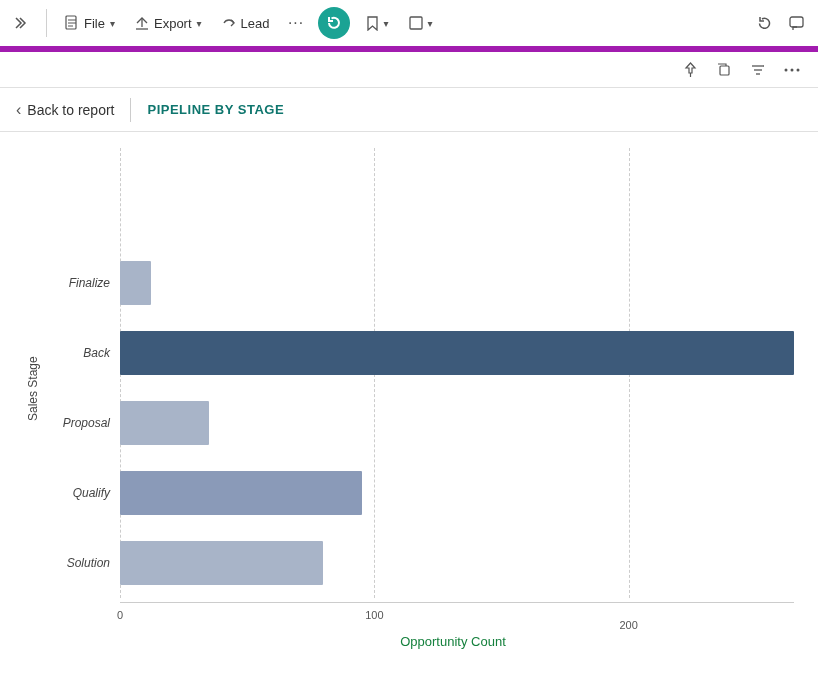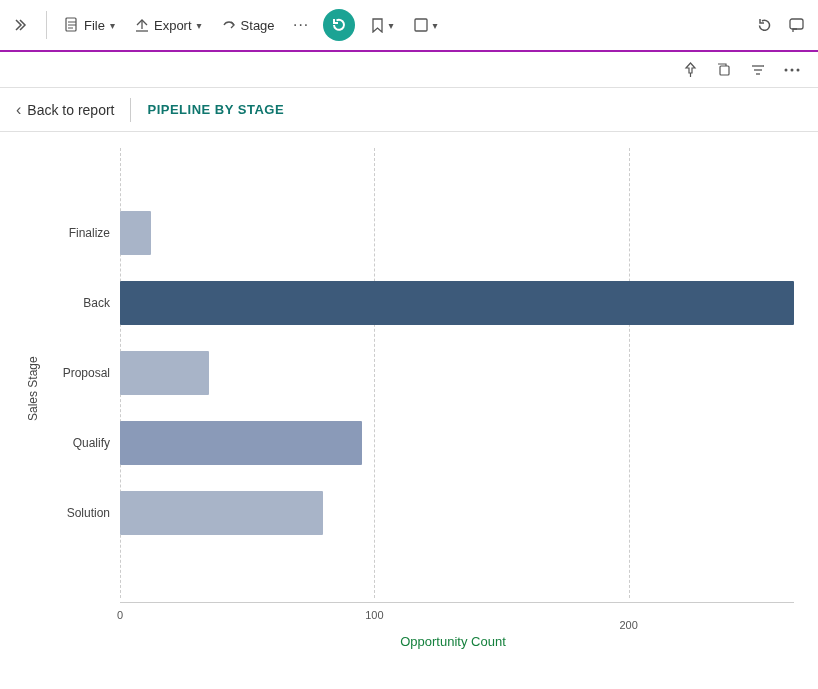--- a/index.html
+++ b/index.html
@@ -3,21 +3,21 @@
   <meta charset="utf-8">
   <style>
     * { box-sizing: border-box; margin: 0; padding: 0; }
     body { font-family: 'Segoe UI', Arial, sans-serif; background: #fff; width: 818px; height: 689px; overflow: hidden; }
 
     
     .toolbar {
       display: flex;
       align-items: center;
       height: 52px;
-      border-bottom: 2px solid #a21caf;
+      border-bottom: 6px solid #a21caf;
       padding: 0 8px;
       background: #fff;
     }
     .toolbar-left {
       display: flex;
       align-items: center;
       gap: 4px;
     }
     .toolbar-expand-btn {
       width: 28px; height: 28px;
@@ -143,23 +143,24 @@
       top: 0; bottom: 0;
       width: 1px;
       border-left: 1px dashed #ccc;
     }
 
     
     .bar-rows {
       flex: 1;
       display: flex;
       flex-direction: column;
-      justify-content: center;
+      justify-content: flex-end;
       position: relative;
       z-index: 1;
+      font-style: italic;
     }
 
     .bar-row {
       display: flex;
       align-items: center;
       height: 70px;
     }
 
     .bar-label {
       width: 70px;
@@ -222,21 +223,21 @@
         <path d="M1 13 H13" stroke="#555" stroke-width="1.3"></path>
       </svg>
       <span>Export</span>
       <span class="toolbar-chevron">▾</span>
     </div>
     <div class="toolbar-item">
       <svg width="14" height="14" viewBox="0 0 14 14" fill="none">
         <path d="M2 7 C4 3, 10 3, 12 7" stroke="#555" stroke-width="1.3" fill="none"></path>
         <path d="M9 4 L12 7 L9 10" stroke="#555" stroke-width="1.3" fill="none"></path>
       </svg>
-      <span>Stage</span>
+      <span>Lead</span>
     </div>
     <div class="toolbar-dots">
       <span>···</span>
     </div>
     <div class="toolbar-refresh-btn">
       <svg width="16" height="16" viewBox="0 0 16 16" fill="none">
         <path d="M3 8 A5 5 0 1 0 5.5 3.5" stroke="white" stroke-width="2" fill="none"></path>
         <polyline points="3,2 3,6 7,6" stroke="white" stroke-width="2" fill="none"></polyline>
       </svg>
     </div>

